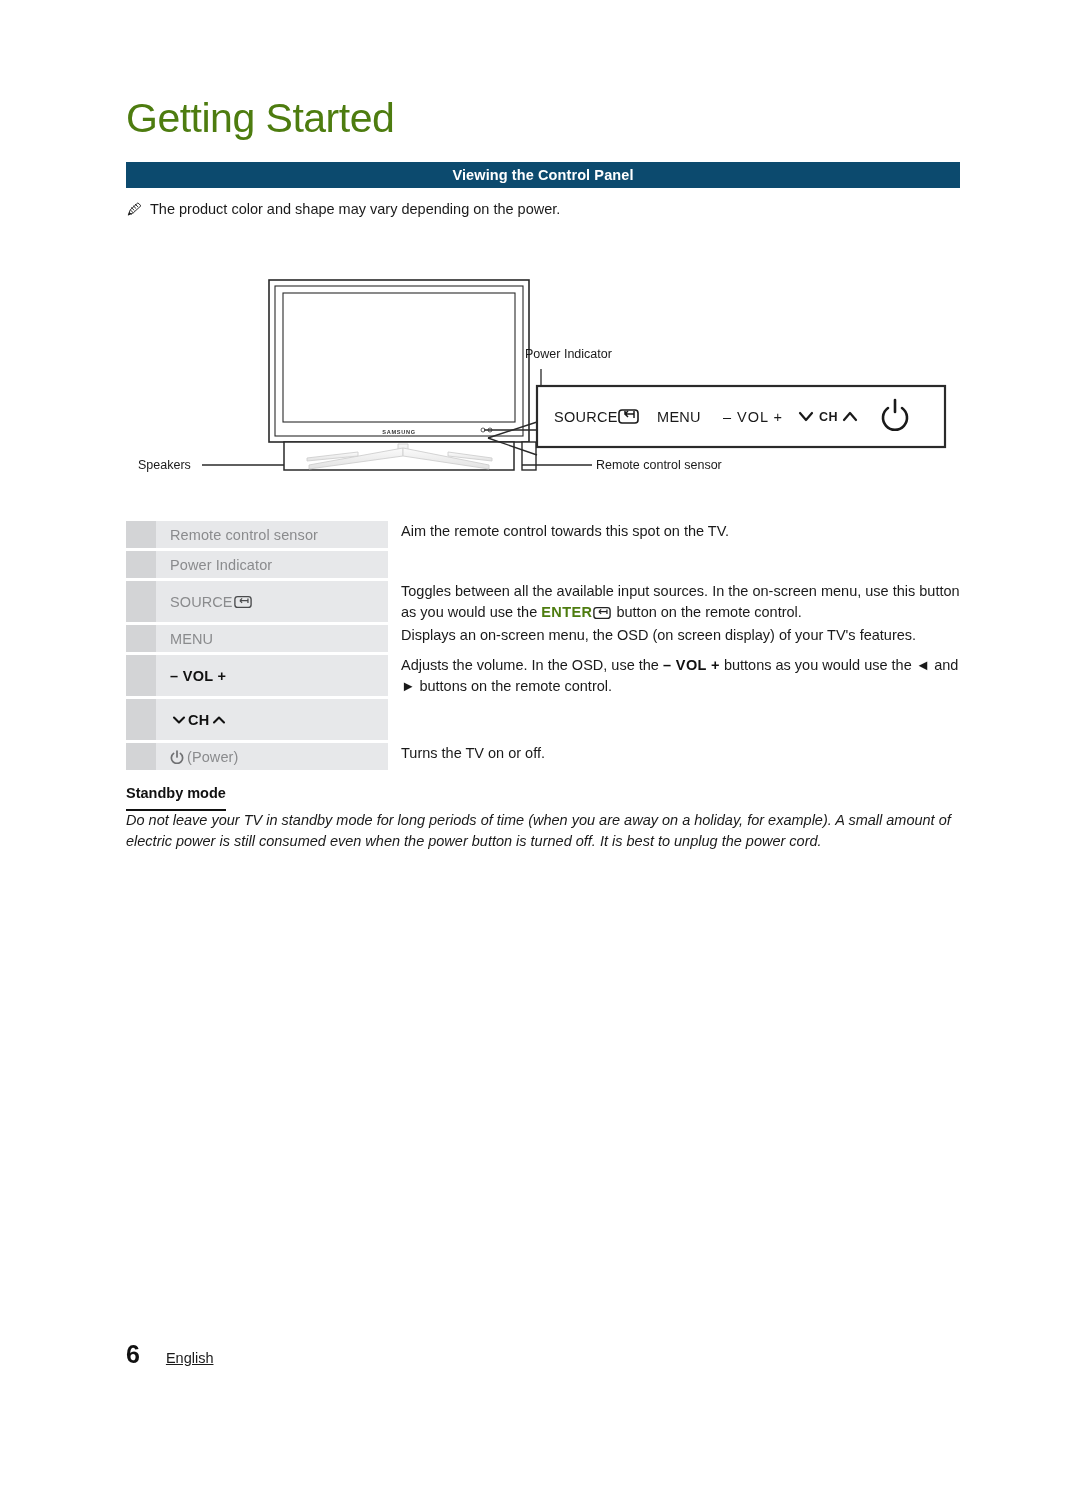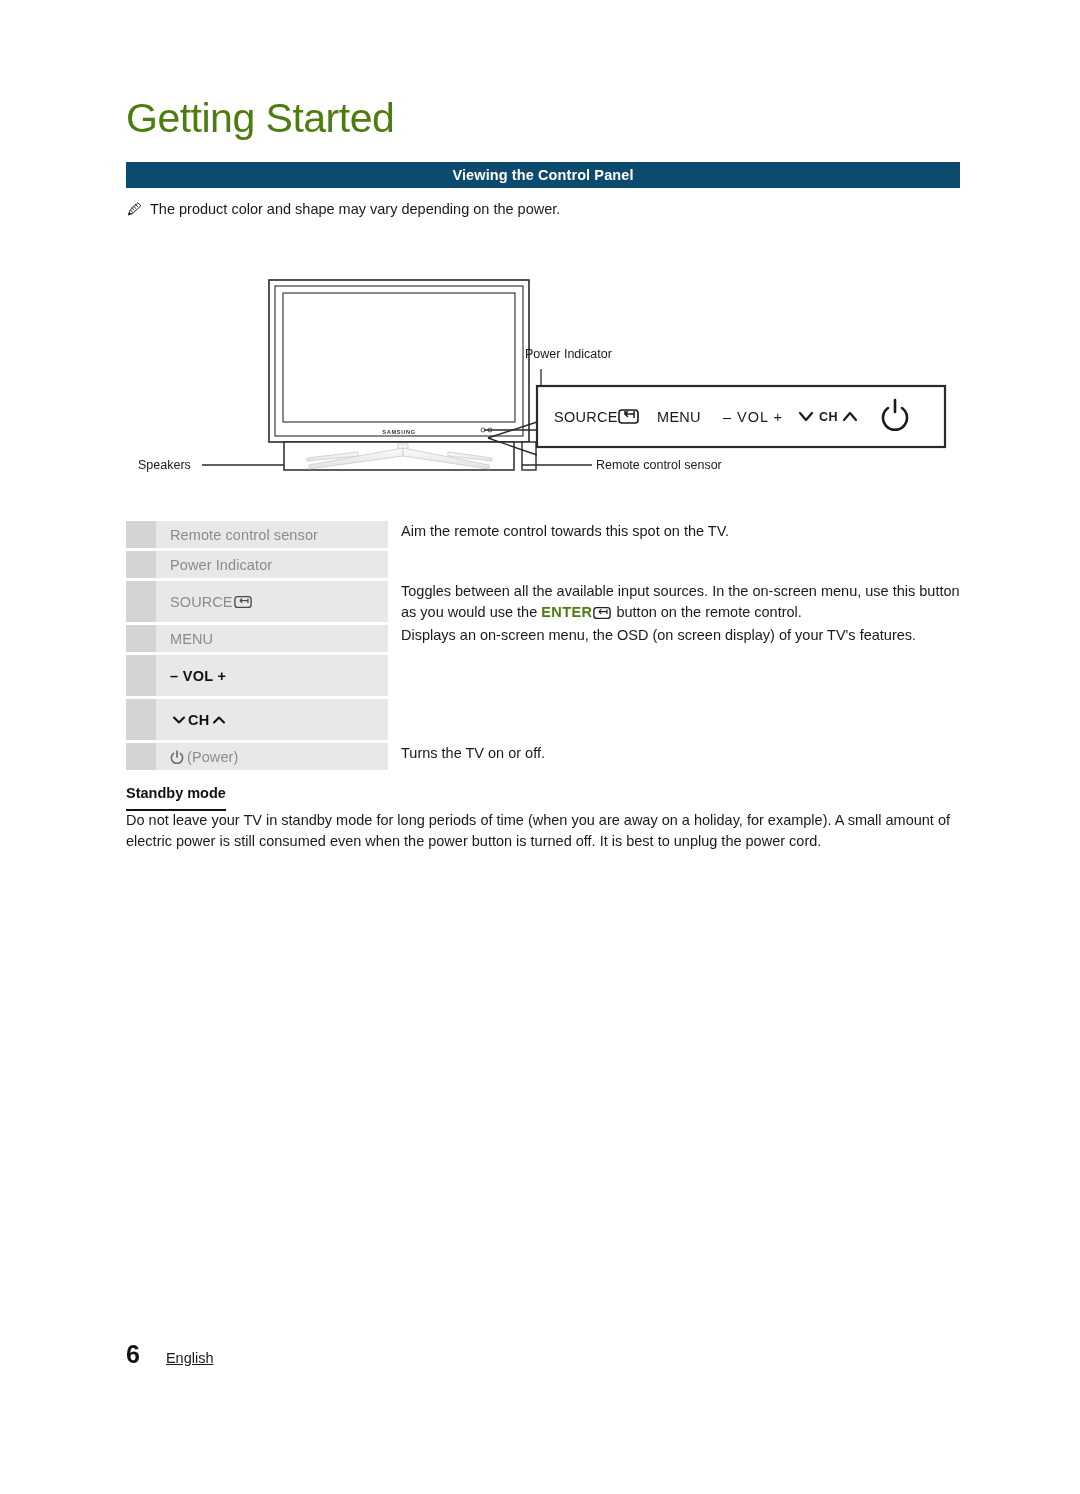--- a/index.html
+++ b/index.html
@@ -168,20 +168,21 @@
     display: inline-block;
   }
   .standby-body {
     position: absolute;
     left: 126px;
     top: 810px;
     width: 836px;
     font-size: 14.5px;
     line-height: 21px;
     color: #1a1a1a;
+    font-style: italic;
   }
 
   
   .footer {
     position: absolute;
     left: 126px;
     top: 1340px;
     display: flex;
     align-items: baseline;
     gap: 26px;
@@ -341,20 +342,23 @@
       <div class="cell-marker"></div>
       <div class="cell-label">MENU</div>
       <div class="cell-desc">
         <span class="inner">Displays an on-screen menu, the OSD (on screen display) of your TV's features.</span>
       </div>
     </div>
 
     <div class="spec-row row-2line">
       <div class="cell-marker"></div>
       <div class="cell-label bold">– VOL +</div>
+      <div class="cell-desc">
+        <span class="inner"><span>Adjusts the volume. In the OSD, use the </span><span class="kbd-black">– VOL +</span><span> buttons as you would use the ◄ and ► buttons on the remote control.</span></span>
+      </div>
     </div>
 
     <div class="spec-row row-2line">
       <div class="cell-marker"></div>
       <div class="cell-label bold">
         <svg class="chev" viewBox="0 0 14 10">
             <path d="M2 2.5 L7 7.5 L12 2.5" fill="none" stroke="#111" stroke-width="2.1" stroke-linecap="round" stroke-linejoin="round"></path>
           </svg>
           <span>CH</span>
           <svg class="chev" viewBox="0 0 14 10">

